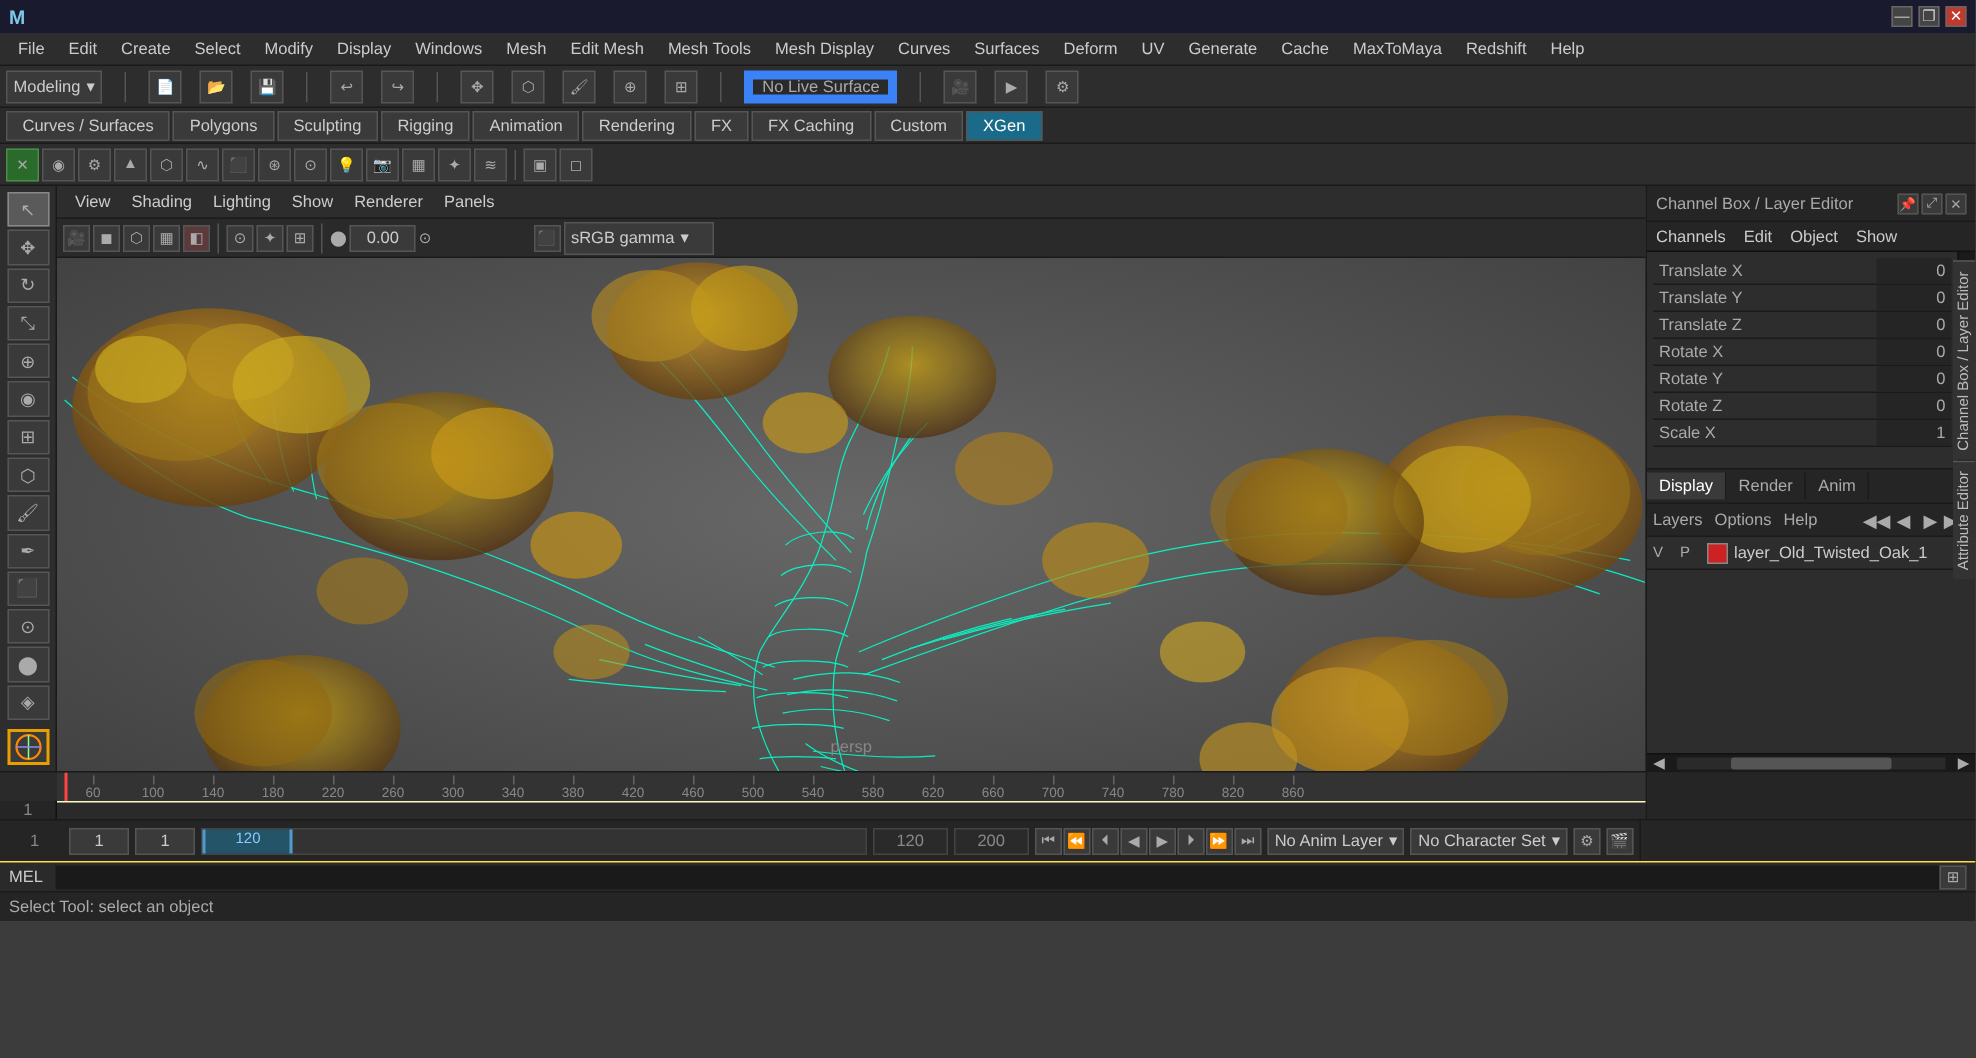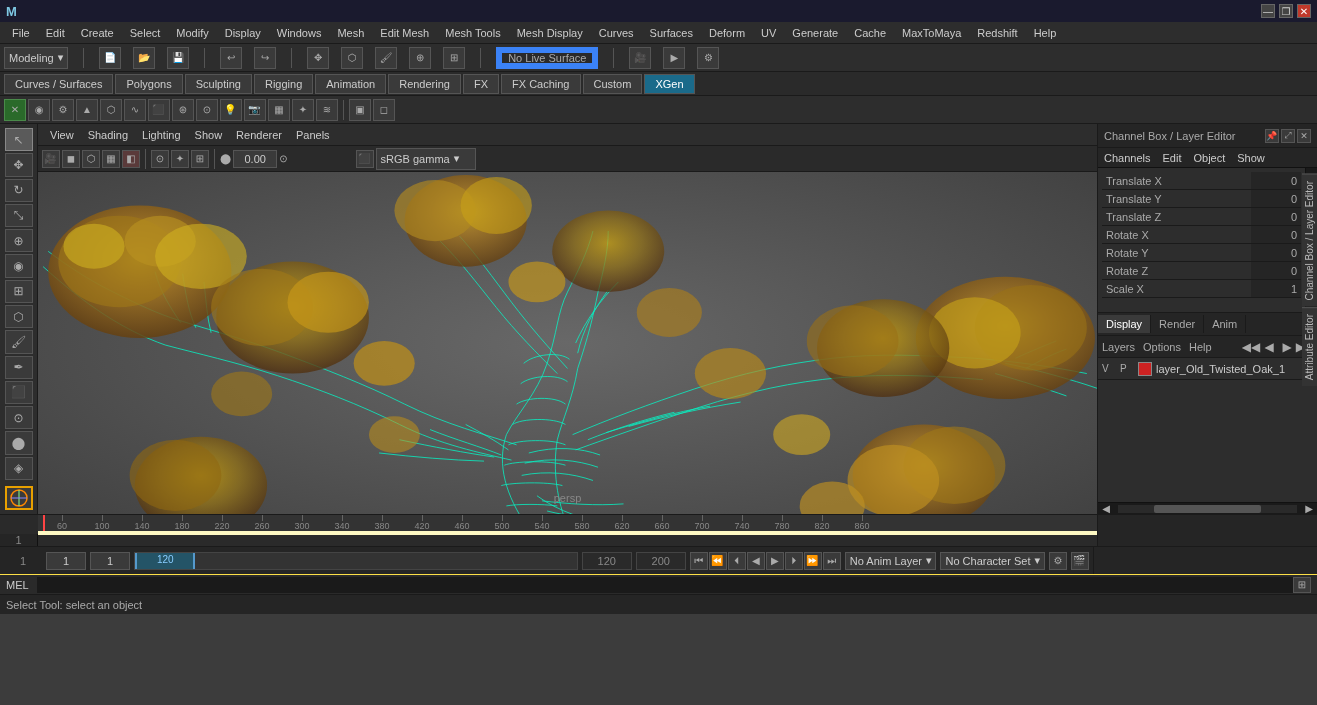--- a/index.html
+++ b/index.html
@@ -351,21 +351,21 @@
     }
     #timeline-main {
       flex: 1;
       height: 100%;
       position: relative;
     }
     .timeline-ruler {
       height: 20px;
       background: #333;
       position: relative;
-      border-bottom: 4px solid #fef9c3;
+      border-bottom: 1px solid #fef9c3;
     }
     .timeline-ticks {
       display: flex;
       align-items: center;
       height: 100%;
       padding: 0 4px;
       gap: 0;
       overflow: hidden;
     }
     .tick-mark {

